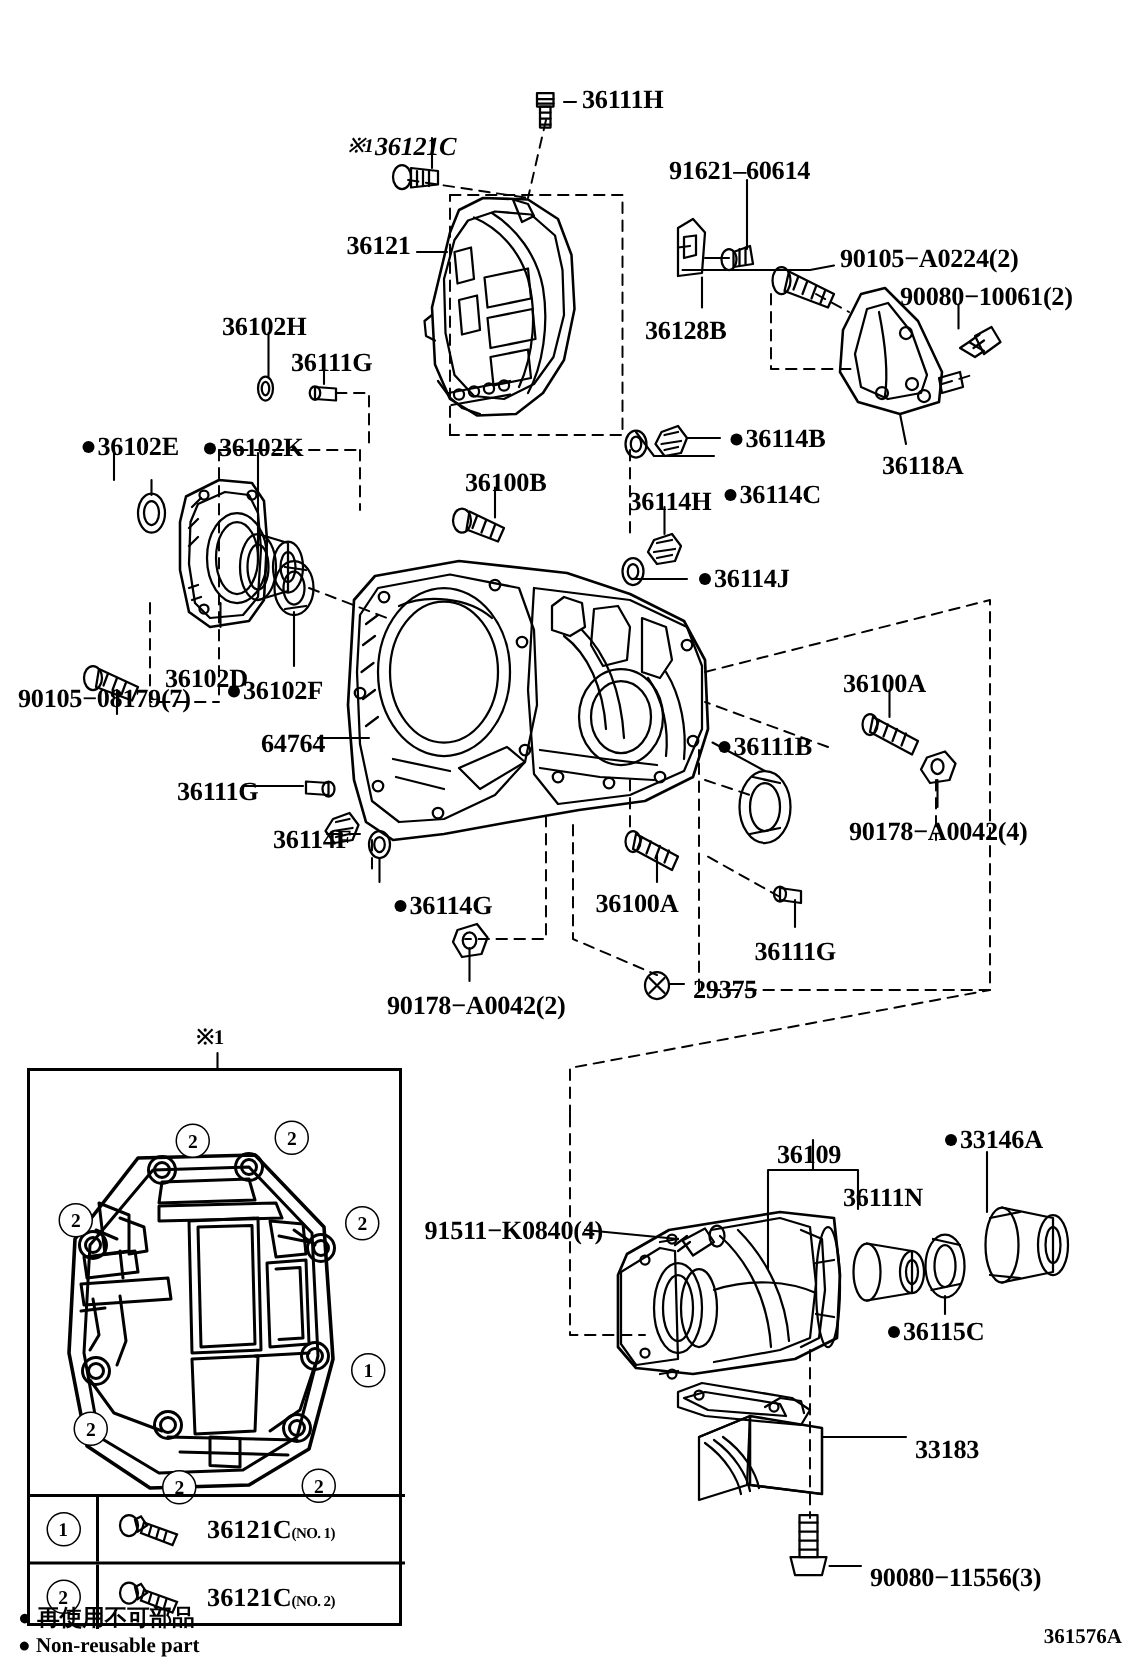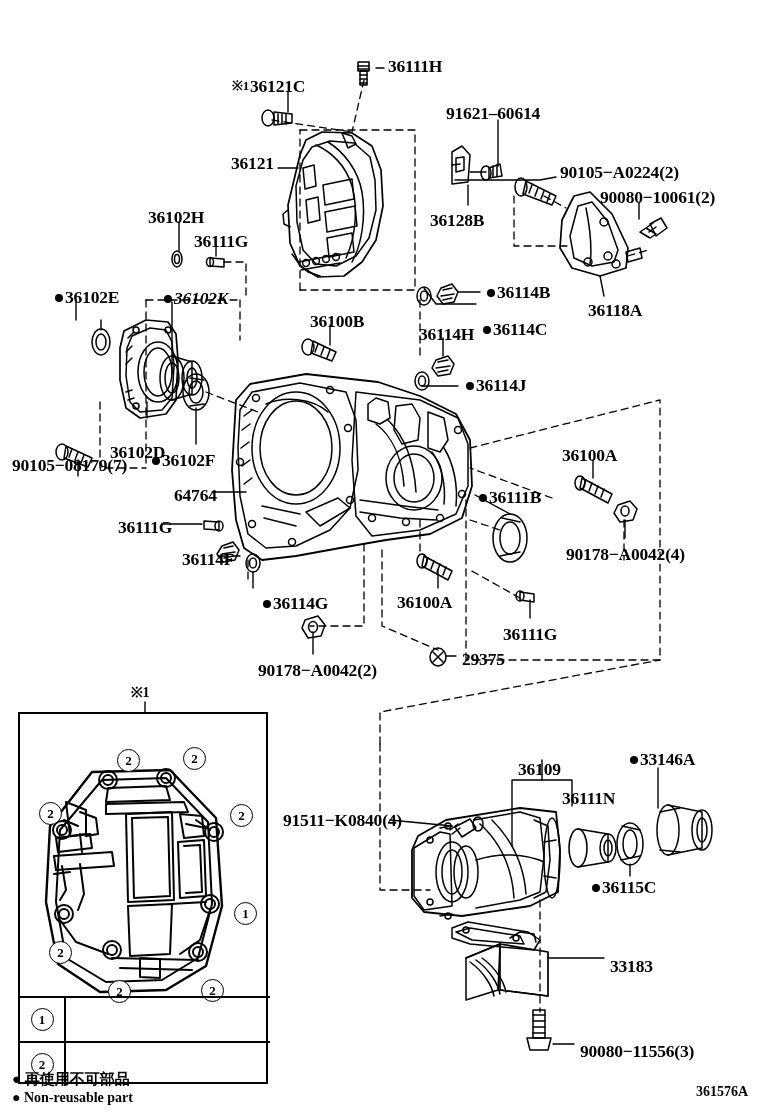--- a/index.html
+++ b/index.html
@@ -468,32 +468,32 @@
         <path d="M630 864 L630 876"></path>
         <path d="M390 820 L452 826"></path>
         <path d="M548 958 L604 958"></path>
         <path d="M553 1044 L574 1044"></path>
       </g>
     </g>
   </svg>
 
   <div id="callouts">
       <div class="lbl" style="left: 388px; top: 58px;"><span>36111H</span></div>
-      <div class="lbl" style="left: 232px; top: 78px;"><span class="star">※1</span><span>36121C</span></div>
+      <div class="lbl" style="left: 232px; top: 89px; font-style: italic;"><span class="star">※1</span><span>36121C</span></div>
       <div class="lbl" style="left: 446px; top: 105px;"><span>91621–60614</span></div>
       <div class="lbl" style="left: 231px; top: 155px;"><span>36121</span></div>
       <div class="lbl" style="left: 560px; top: 164px;"><span>90105−A0224(2)</span></div>
       <div class="lbl" style="left: 600px; top: 189px;"><span>90080−10061(2)</span></div>
       <div class="lbl" style="left: 430px; top: 212px;"><span>36128B</span></div>
       <div class="lbl" style="left: 148px; top: 209px;"><span>36102H</span></div>
       <div class="lbl" style="left: 194px; top: 233px;"><span>36111G</span></div>
       <div class="lbl dot" style="left: 487px; top: 284px;"><span>36114B</span></div>
       <div class="lbl" style="left: 588px; top: 302px;"><span>36118A</span></div>
       <div class="lbl dot" style="left: 55px; top: 289px;"><span>36102E</span></div>
-      <div class="lbl dot" style="left: 164px; top: 290px; font-style: italic;"><span>36102K</span></div>
+      <div class="lbl dot" style="left: 136px; top: 290px;"><span>36102K</span></div>
       <div class="lbl dot" style="left: 483px; top: 305px; margin-top: 16px;"><span>36114C</span></div>
       <div class="lbl" style="left: 298px; top: 313px; margin-left: 12px;"><span>36100B</span></div>
       <div class="lbl" style="left: 419px; top: 326px;"><span>36114H</span></div>
       <div class="lbl dot" style="left: 466px; top: 377px;"><span>36114J</span></div>
       <div class="lbl" style="left: 110px; top: 424px; margin-top: 20px;"><span>36102D</span></div>
       <div class="lbl dot" style="left: 152px; top: 452px;"><span>36102F</span></div>
       <div class="lbl" style="left: 562px; top: 447px;"><span>36100A</span></div>
       <div class="lbl" style="left: 12px; top: 457px;"><span>90105−08179(7)</span></div>
       <div class="lbl" style="left: 174px; top: 487px;"><span>64764</span></div>
       <div class="lbl dot" style="left: 479px; top: 489px;"><span>36111B</span></div>
@@ -579,25 +579,51 @@
         <div class="bcircle" style="left: 214px; top: 188px;">1</div>
         <div class="bcircle" style="left: 29px; top: 227px;">2</div>
         <div class="bcircle" style="left: 88px; top: 266px;">2</div>
         <div class="bcircle" style="left: 181px; top: 265px;">2</div>
       </div>
 
     <div class="legendrow" style="top:282px;">
       <div class="numcell">
         <div class="circnum">1</div>
       </div>
+      <div class="bodycell">
+        <svg class="bolticon" width="56" height="24" viewBox="0 0 56 24">
+          <g fill="none" stroke="#000" stroke-width="1.5">
+            <ellipse cx="10" cy="8" rx="6" ry="7"></ellipse>
+            <path d="M14 4 L18 2 L22 8 L16 12 Z"></path>
+            <path d="M20 6 L42 14 L39 21 L18 13 Z"></path>
+            <path d="M25 8 l-2 7 M30 10 l-2 7 M35 12 l-2 7"></path>
+          </g>
+        </svg>
+        <div class="ltxt">
+          <span>36121C</span><span class="lsub">(NO. 1)</span>
+        </div>
+      </div>
     </div>
 
     <div class="legendrow" style="top:327px;">
       <div class="numcell">
         <div class="circnum">2</div>
+      </div>
+      <div class="bodycell">
+        <svg class="bolticon" width="56" height="24" viewBox="0 0 56 24">
+          <g fill="none" stroke="#000" stroke-width="1.5">
+            <ellipse cx="10" cy="8" rx="6" ry="7"></ellipse>
+            <path d="M14 4 L18 2 L22 8 L16 12 Z"></path>
+            <path d="M20 6 L42 14 L39 21 L18 13 Z"></path>
+            <path d="M25 8 l-2 7 M30 10 l-2 7 M35 12 l-2 7"></path>
+          </g>
+        </svg>
+        <div class="ltxt">
+          <span>36121C</span><span class="lsub">(NO. 2)</span>
+        </div>
       </div>
     </div>
   </div>
 
   <div id="footnotes">
     <div class="jp">
       <span>●</span>
       <span>再使用不可部品</span>
     </div>
     <div>

